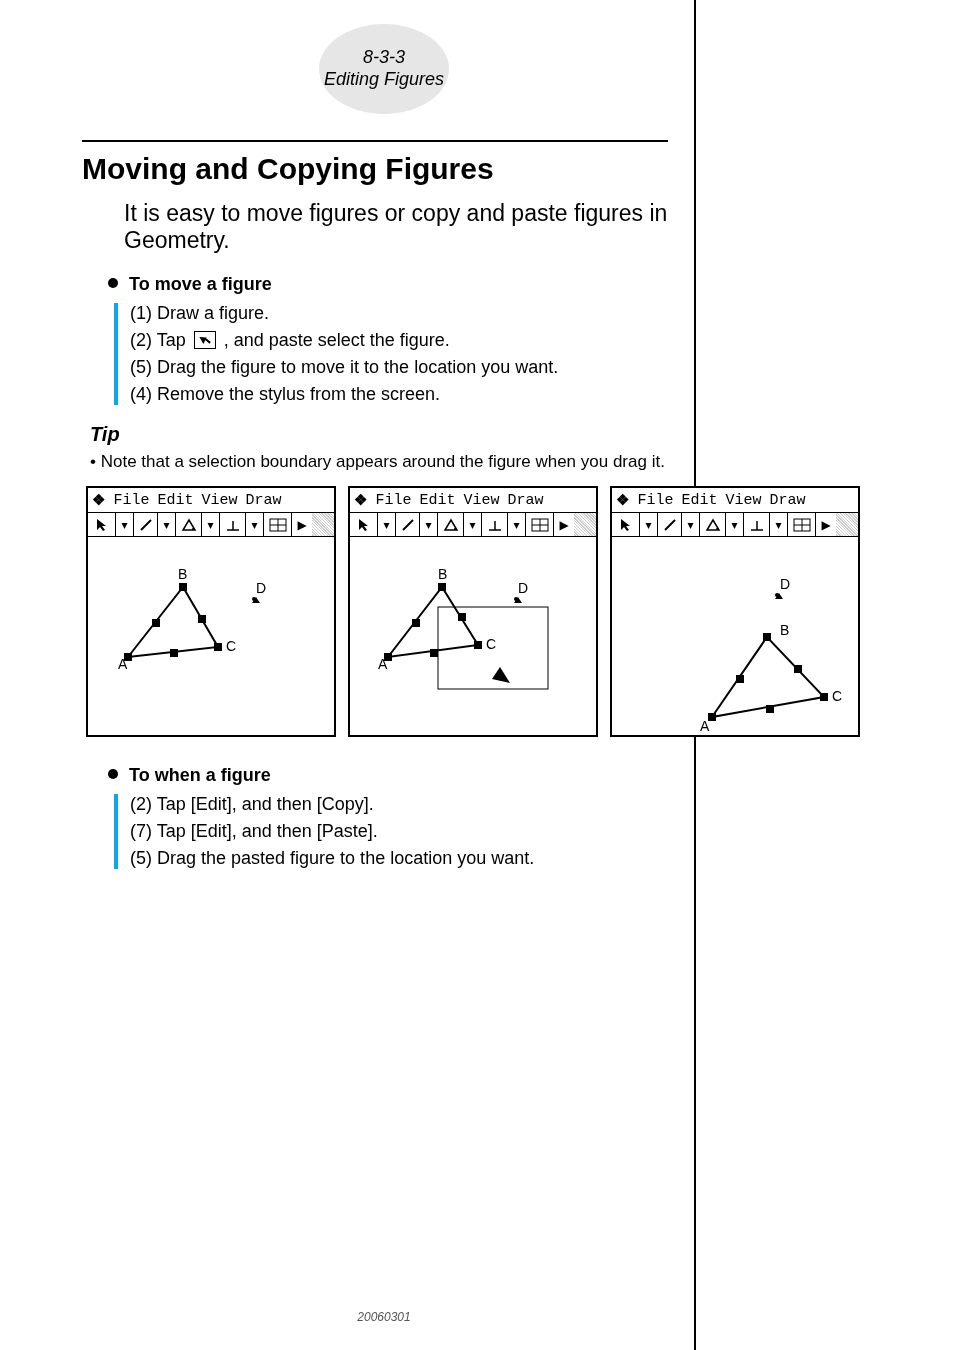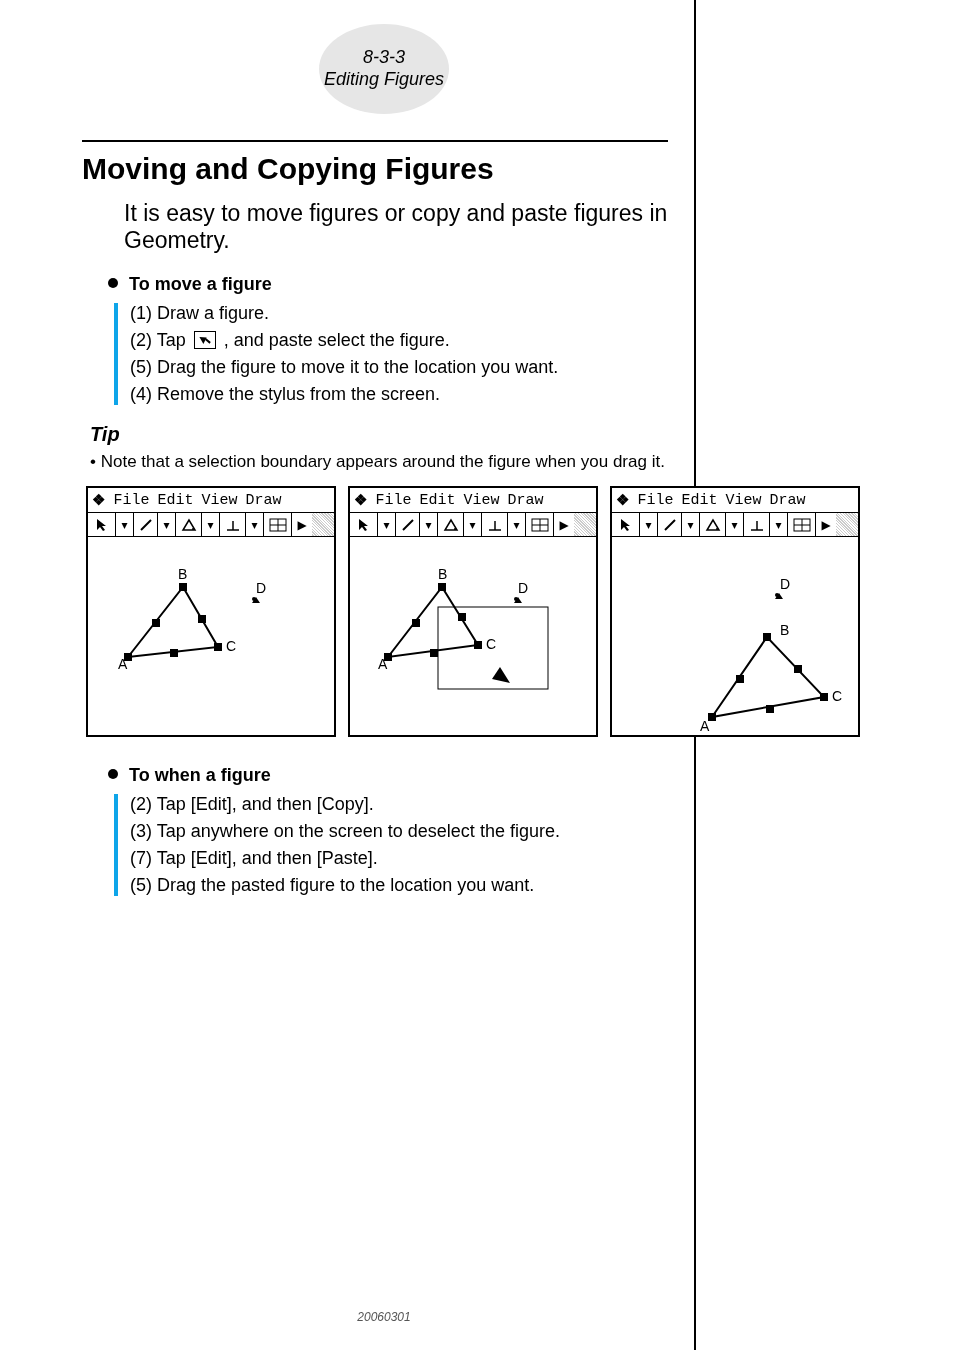--- a/index.html
+++ b/index.html
@@ -446,21 +446,20 @@
     </div>
 
   </div>
 
   <div class="sub">
     <span class="bullet"></span>
     <span>To when a figure</span>
   </div>
   <div class="steps">
     <div class="step">(2) Tap [Edit], and then [Copy].</div>
-    <div class="step">(3) Tap anywhere on the screen to deselect the figure.</div>
     <div class="step">(7) Tap [Edit], and then [Paste].</div>
     <div class="step">(5) Drag the pasted figure to the location you want.</div>
   </div>
 
 </div>
 
 <div class="footer-num">20060301</div>
 
 </div>
 

